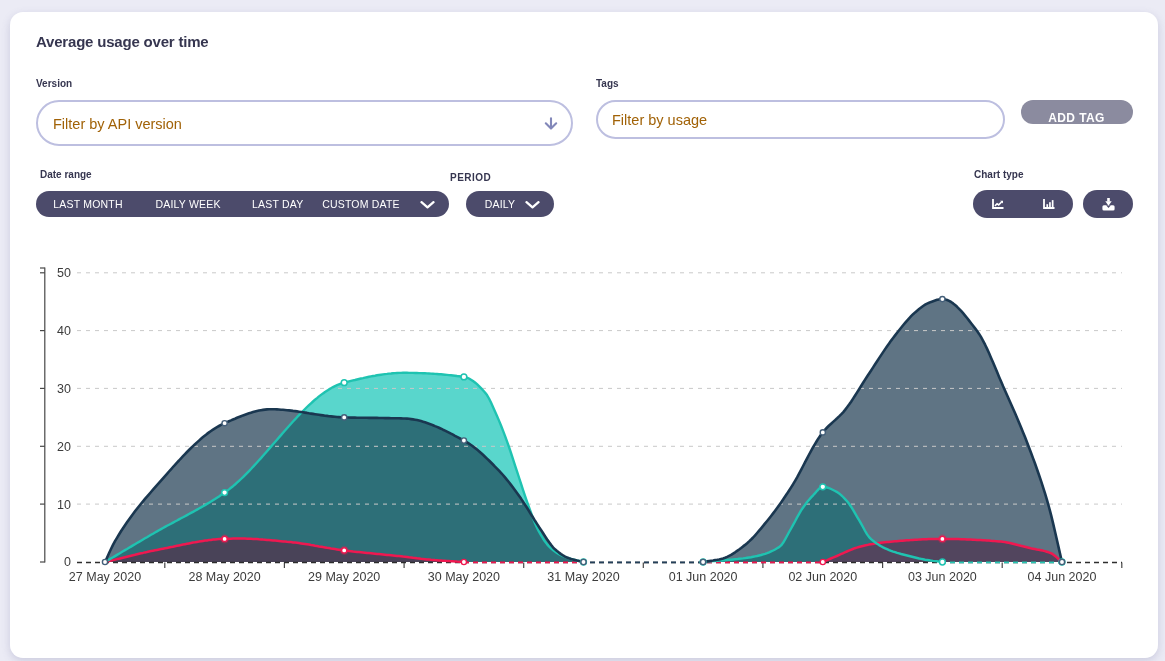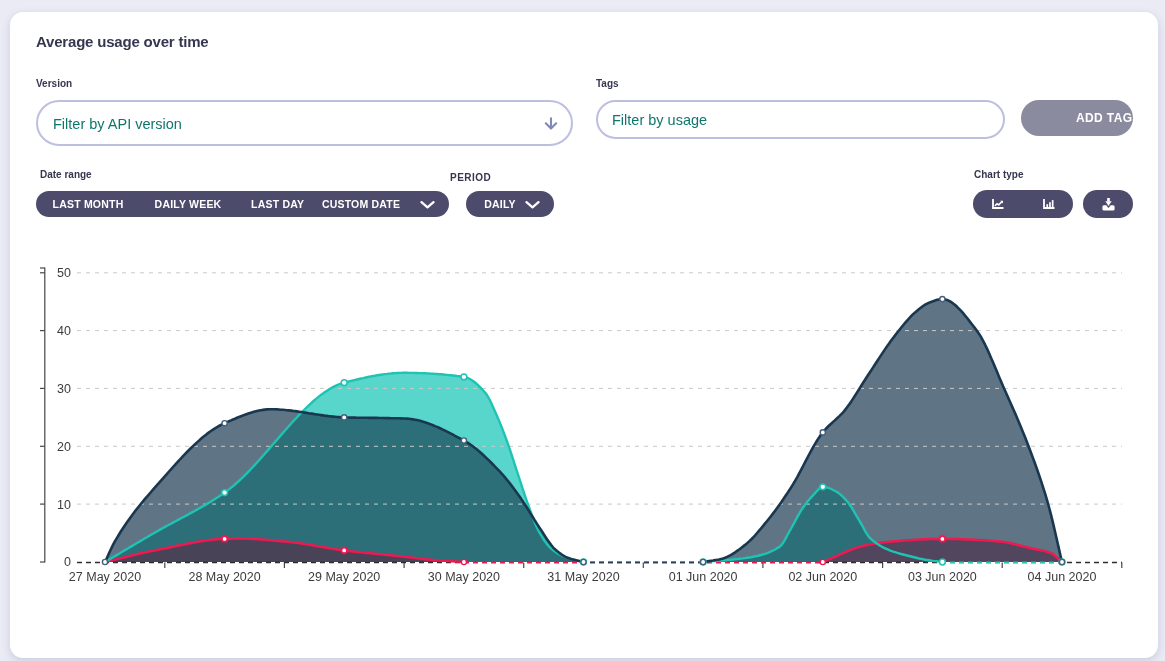--- a/index.html
+++ b/index.html
@@ -1,37 +1,37 @@
 <!DOCTYPE html>
 <html><head><meta charset="utf-8"><style>
 *{margin:0;padding:0;box-sizing:border-box}
 html,body{width:1165px;height:661px;background:#ebebf5;font-family:"Liberation Sans",sans-serif;overflow:hidden}
 .abs{position:absolute}
 .card{position:absolute;left:10px;top:12px;width:1148px;height:646px;background:#fff;border-radius:13px;box-shadow:0 3px 9px rgba(100,100,152,.24)}
 .lbl{position:absolute;font-size:10px;font-weight:bold;color:#363650}
 .inp{position:absolute;border:2px solid #bdbfe0;border-radius:23px;background:#fff}
-.ph{position:absolute;font-size:14.5px;color:#0f766e}
+.ph{position:absolute;font-size:14.5px;color:#a16207}
 .dbtn{position:absolute;background:#4c4b6b;border-radius:14px}
-.btxt{position:absolute;color:#fff;font-size:10.5px;font-weight:bold;letter-spacing:.2px;transform:translateX(-50%);white-space:nowrap}
+.btxt{position:absolute;color:#fff;font-size:10.5px;font-weight:normal;letter-spacing:.2px;transform:translateX(-50%);white-space:nowrap}
 </style></head>
 <body>
 <div class="card"></div>
 <div class="abs" style="left:36px;top:33px;font-size:15px;font-weight:bold;color:#363650;letter-spacing:-.2px">Average usage over time</div>
 
 <div class="lbl" style="left:36px;top:78px">Version</div>
 <div class="inp" style="left:36px;top:100px;width:537px;height:46px"></div>
 <div class="ph" style="left:53px;top:116px">Filter by API version</div>
 <svg class="abs" style="left:544px;top:117px" width="14" height="14" viewBox="0 0 14 14">
  <path d="M7 1.2 V11 M1.8 6.3 L7 11.6 L12.2 6.3" stroke="#8287b9" stroke-width="2.1" fill="none" stroke-linecap="round" stroke-linejoin="round"></path>
 </svg>
 
 <div class="lbl" style="left:596px;top:77.5px">Tags</div>
 <div class="inp" style="left:596px;top:100px;width:409px;height:39px;border-radius:20px"></div>
 <div class="ph" style="left:612px;top:112px">Filter by usage</div>
-<div class="abs" style="left:1020.5px;top:99.5px;width:112px;height:36px;background:#8b8b9f;border-radius:18px;color:#fff;font-size:12px;font-weight:bold;letter-spacing:.4px;text-align:right;line-height:36px">ADD TAG</div>
+<div class="abs" style="left:1020.5px;top:99.5px;width:112px;height:24px;background:#8b8b9f;border-radius:18px;color:#fff;font-size:12px;font-weight:bold;letter-spacing:.4px;text-align:center;line-height:36px">ADD TAG</div>
 
 <div class="lbl" style="left:40px;top:168.5px">Date range</div>
 <div class="dbtn" style="left:35.7px;top:190.5px;width:413px;height:26.5px"></div>
 <div class="btxt" style="left:88px;top:197.5px">LAST MONTH</div>
 <div class="btxt" style="left:188px;top:197.5px">DAILY WEEK</div>
 <div class="btxt" style="left:277.7px;top:197.5px">LAST DAY</div>
 <div class="btxt" style="left:361px;top:197.5px">CUSTOM DATE</div>
 <svg class="abs" style="left:419.5px;top:200.5px" width="15" height="8" viewBox="0 0 15 8">
     <path d="M1.5 1.2 L7.5 6.3 L13.5 1.2" stroke="#fff" stroke-width="2.3" fill="none" stroke-linecap="round" stroke-linejoin="round"></path>
   </svg>

